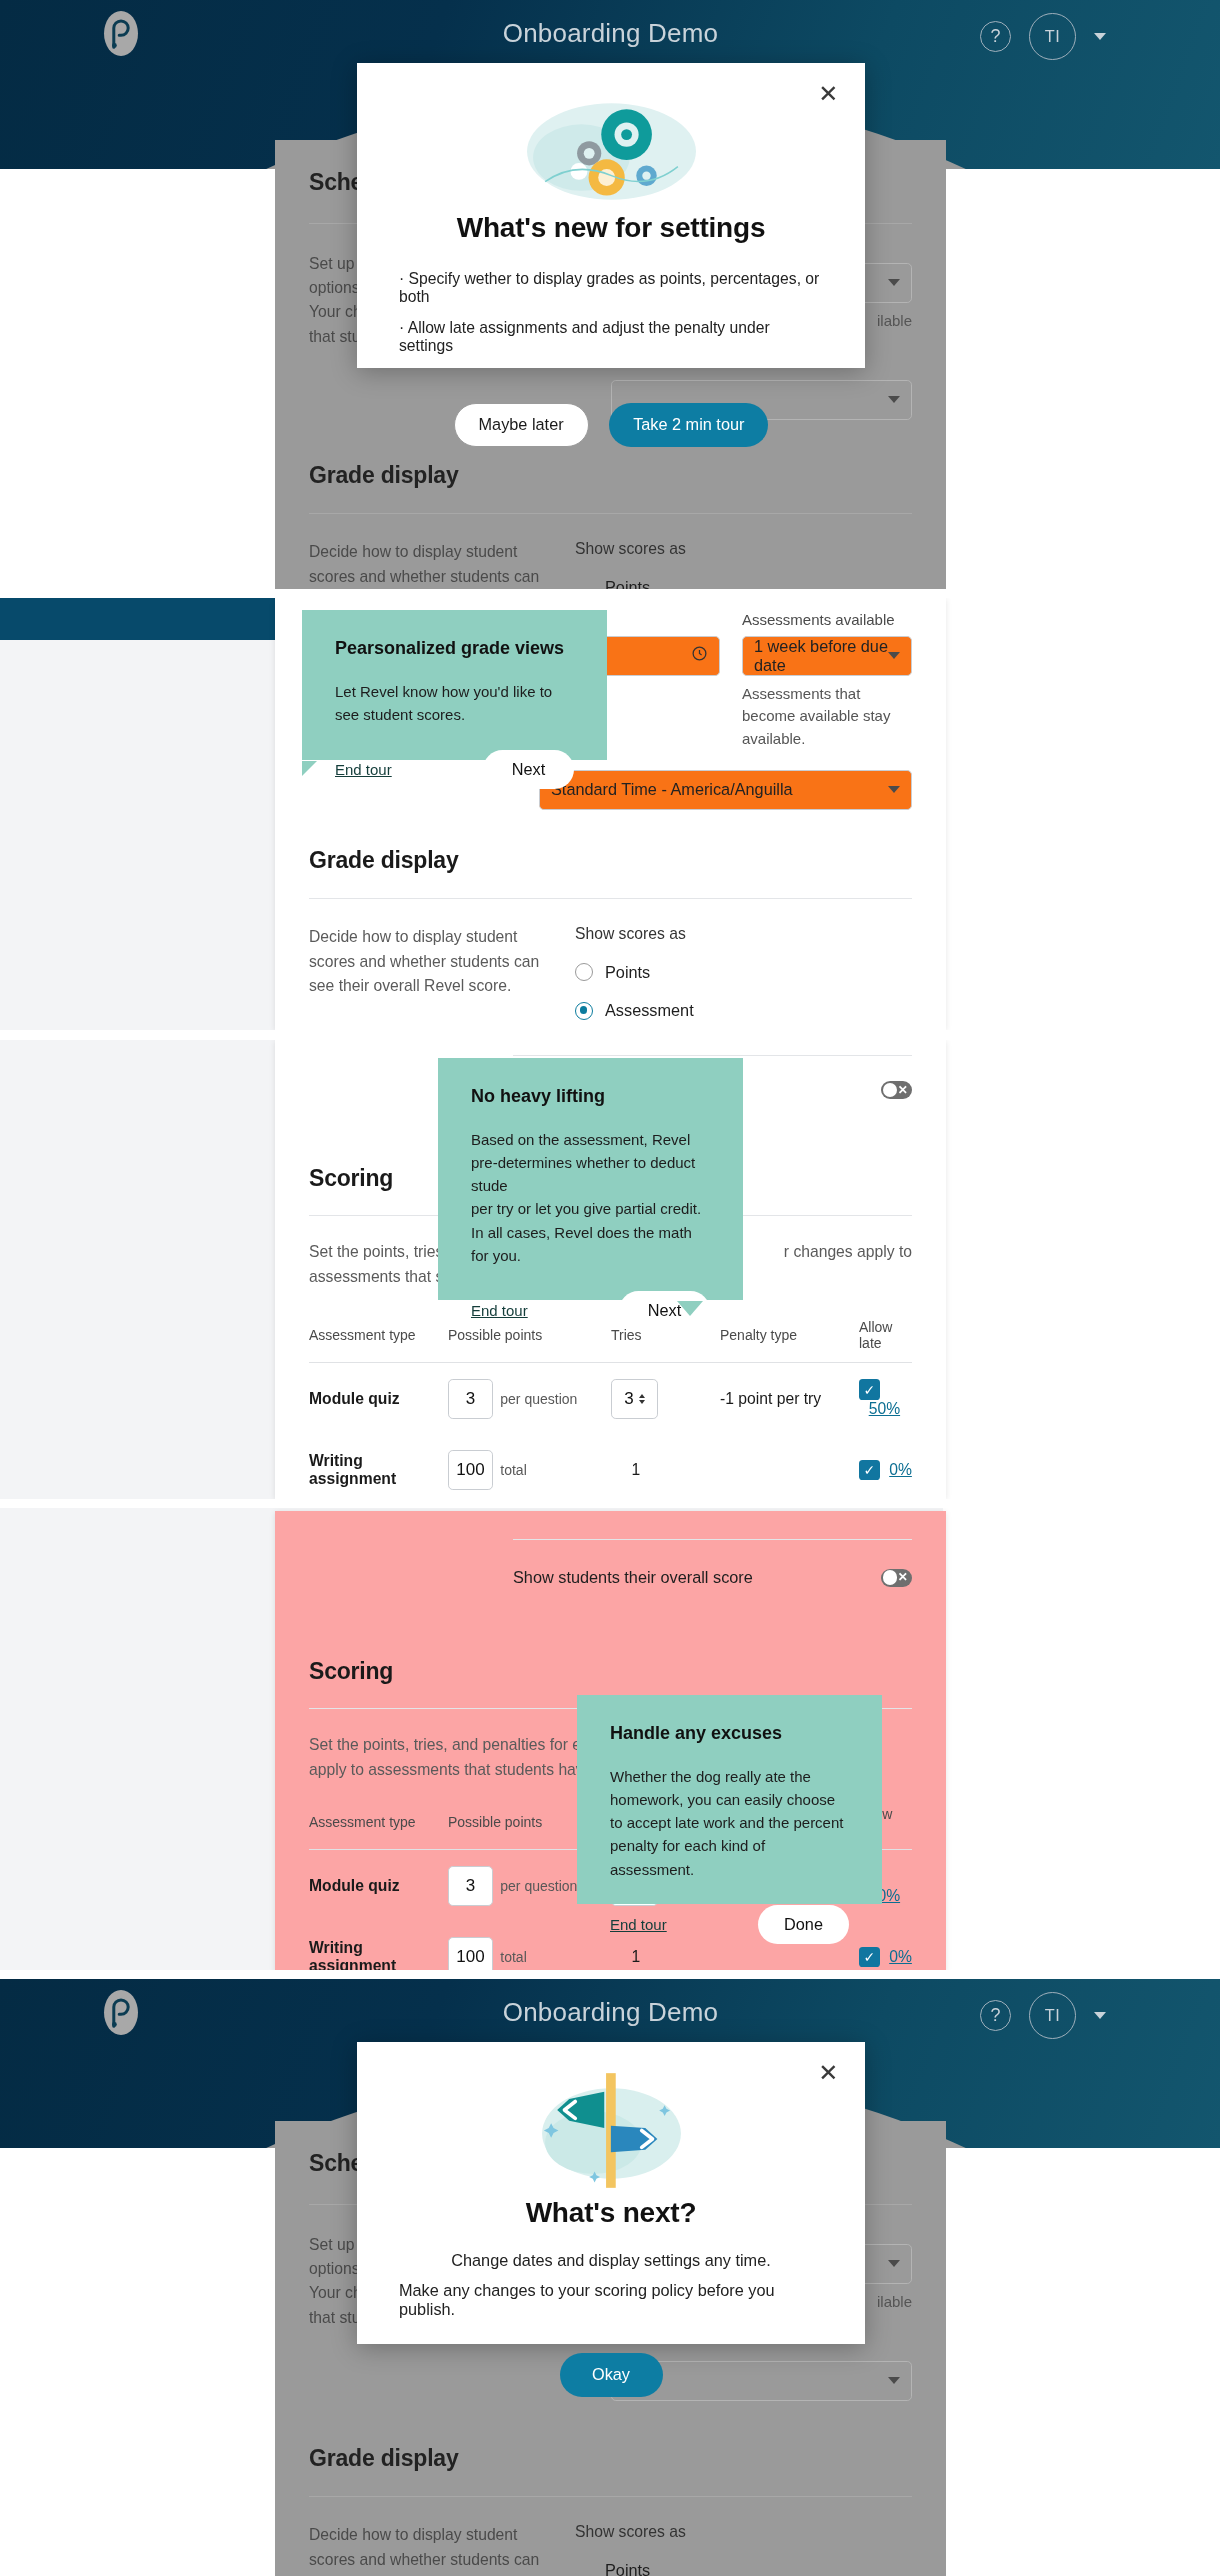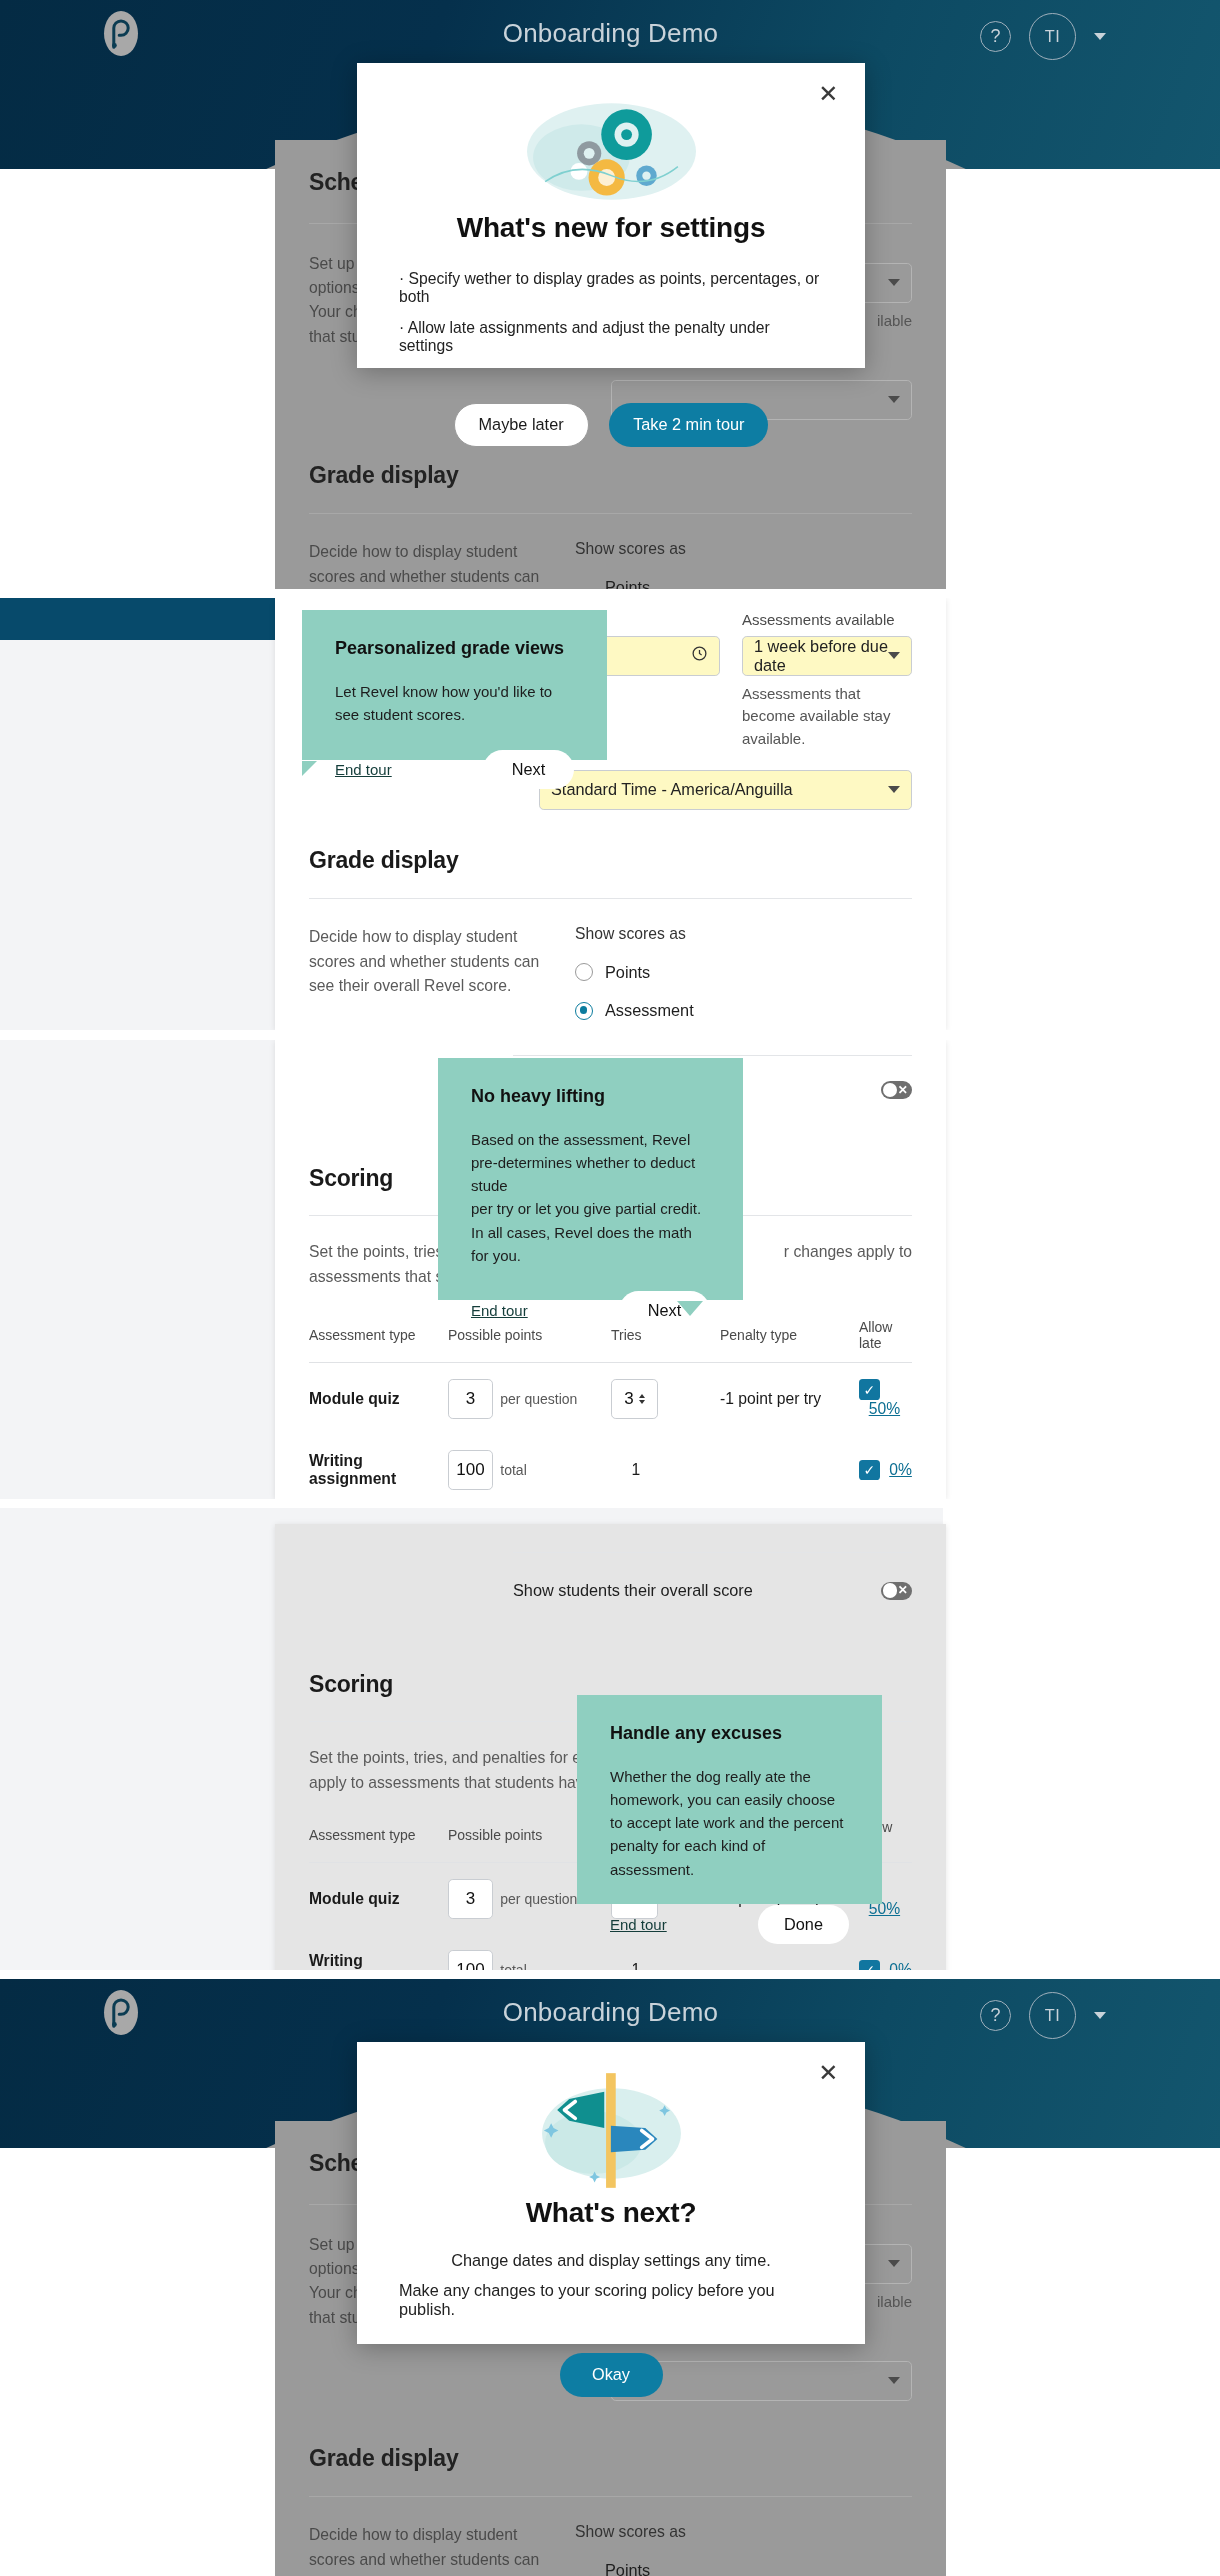--- a/index.html
+++ b/index.html
@@ -51,21 +51,21 @@
   .card.dim { background:#9a9a9a; box-shadow:none; }
   .card .sec-title { font-size:23px; font-weight:700; color:#1a1a1a; letter-spacing:-0.2px; }
   .card.dim .sec-title { color:#222; }
   .rule { height:1.2px; background:#e3e5e8; width:100%; }
   .card.dim .rule { background:#a8a8a8; }
   .muted { color:#5a5a5a; font-size:15.7px; line-height:1.55; }
   .card.dim .muted { color:#4a4a4a; }
 
   .field-label { font-size:15px; color:#4a4a4a; margin-bottom:7.3px; }
   .select-box {
-    border:1.2px solid #c9cdd2; border-radius:4.8px; background:#fef9c3; height:40px;
+    border:1.2px solid #c9cdd2; border-radius:4.8px; background:#f97316; height:40px;
     display:flex; align-items:center; padding:0 11px; font-size:16.3px; color:#222;
     justify-content:space-between;
   }
   .card.dim .select-box { background:transparent; border-color:#b4b4b4; }
   .sel-caret { width:0;height:0;border-left:6px solid transparent;border-right:6px solid transparent;border-top:7.9px solid #4b4b4b; }
   .helper { font-size:15px; color:#555; line-height:1.5; margin-top:7.3px; }
 
   
   .radio-row { display:flex; align-items:center; gap:12px; margin-top:19.3px; }
   .radio { width:18px;height:18px;border-radius:50%;border:1.5px solid #9a9a9a;background:transparent; flex:none; position:relative;}
@@ -386,21 +386,21 @@
       <span class="endtour">End tour</span>
       <span class="coach-btn">Next</span>
     </div>
     <span class="tail bc" style="left:239px;"></span>
   </div>
 </div>
 
 <div class="panel" style="top:1508px;height:462px;">
   <div style="position:absolute;left:0;top:0;width:943px;height:462px;background:#f3f4f6;"></div>
 
-  <div class="card" style="left:275px;top:16px;width:671px;height:462px;padding:0 34px;background:#e5e5e5;">
+  <div class="card" style="left:275px;top:3px;width:671px;height:462px;padding:0 34px;background:#fca5a5;">
 
     <div style="display:flex;justify-content:flex-end;">
       <div style="width:399px;">
         <div class="rule" style="margin-top:28px;"></div>
         <div style="display:flex;align-items:center;justify-content:space-between;margin-top:28px;">
           <span class="radio-lbl">Show students their overall score</span>
           <span class="toggle">
             <span class="knob"></span>
               <span class="x">✕</span>
           </span>

